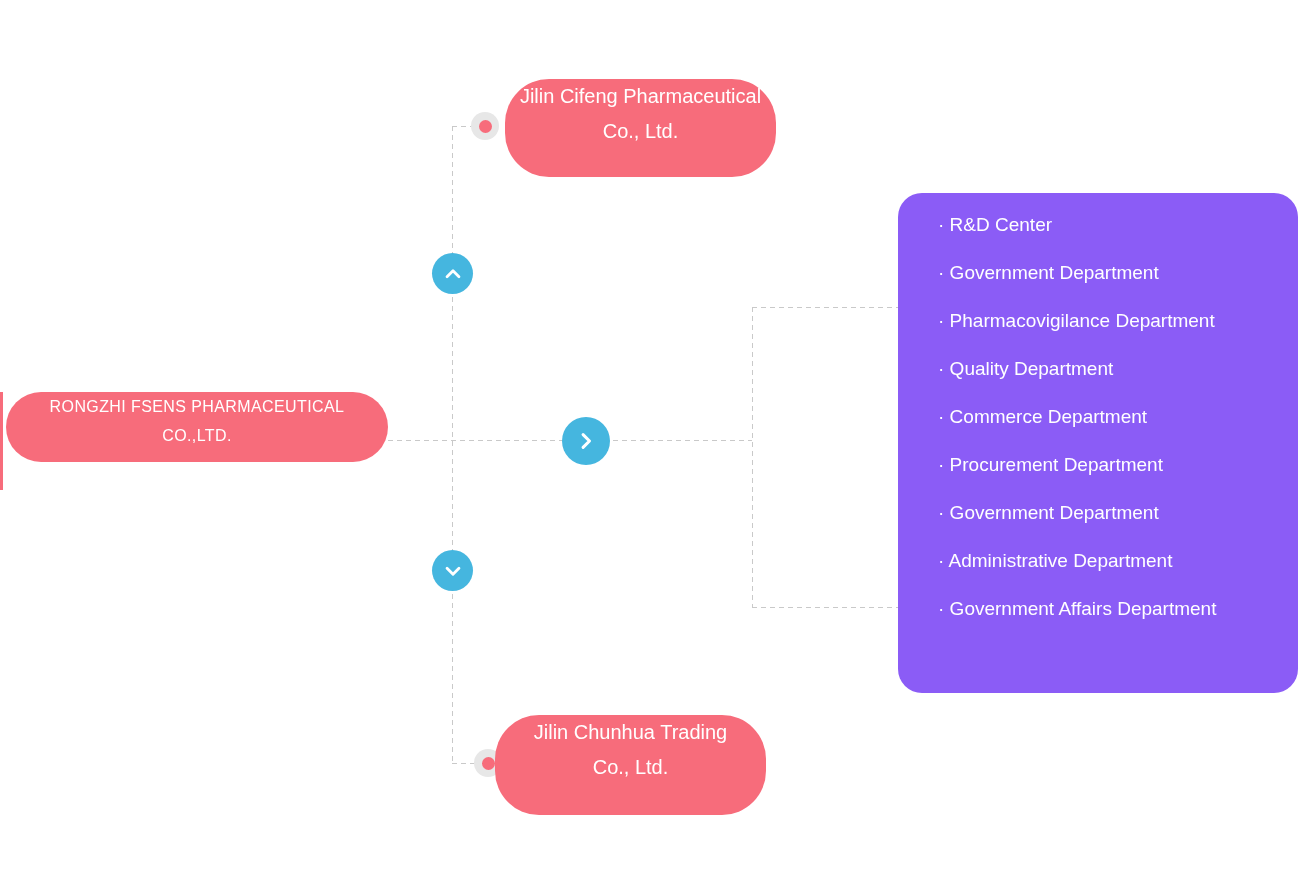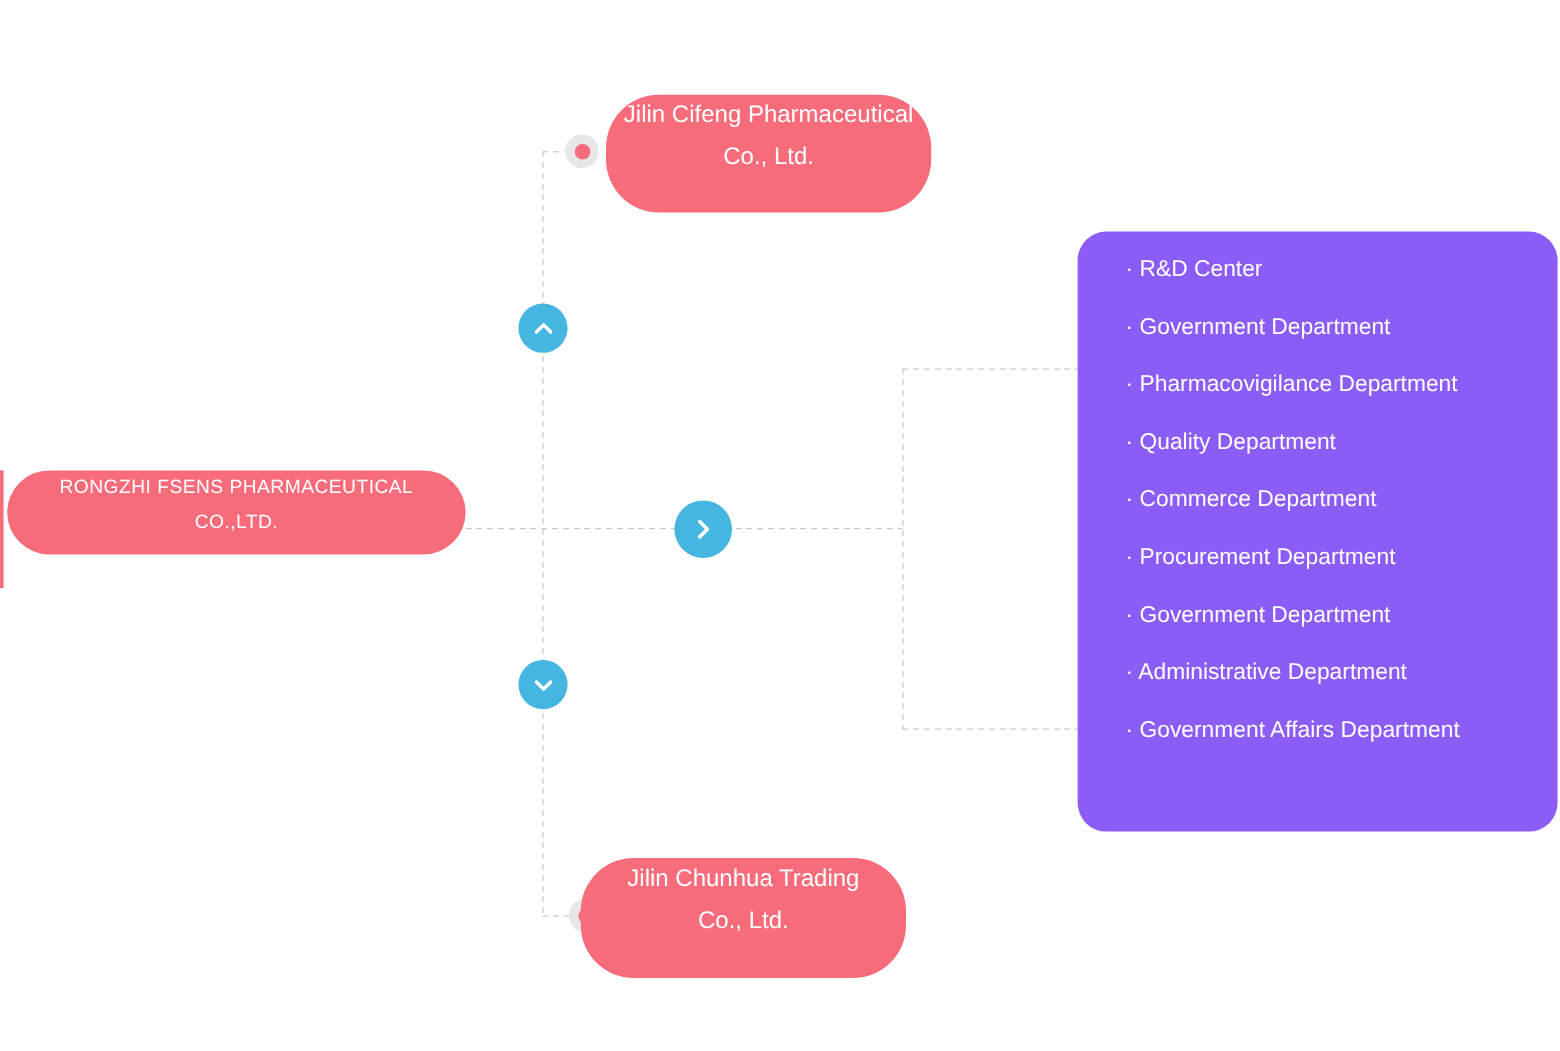--- a/index.html
+++ b/index.html
@@ -100,21 +100,21 @@
     width: 3px; height: 98px;
     background: #f76c7b;
     z-index: 3;
   }
   .box-sub-top {
     left: 505px; top: 79px; width: 271px; height: 98px;
     font-size: 20px;
     line-height: 35px;
   }
   .box-sub-bottom {
-    left: 484px; top: 715px; width: 271px; height: 100px;
+    left: 495px; top: 715px; width: 271px; height: 100px;
     font-size: 20px;
     line-height: 35px;
   }
 
   
   .dept-box {
     position: absolute;
     left: 898px; top: 193px;
     width: 400px; height: 500px;
     background: #8b5cf6;

